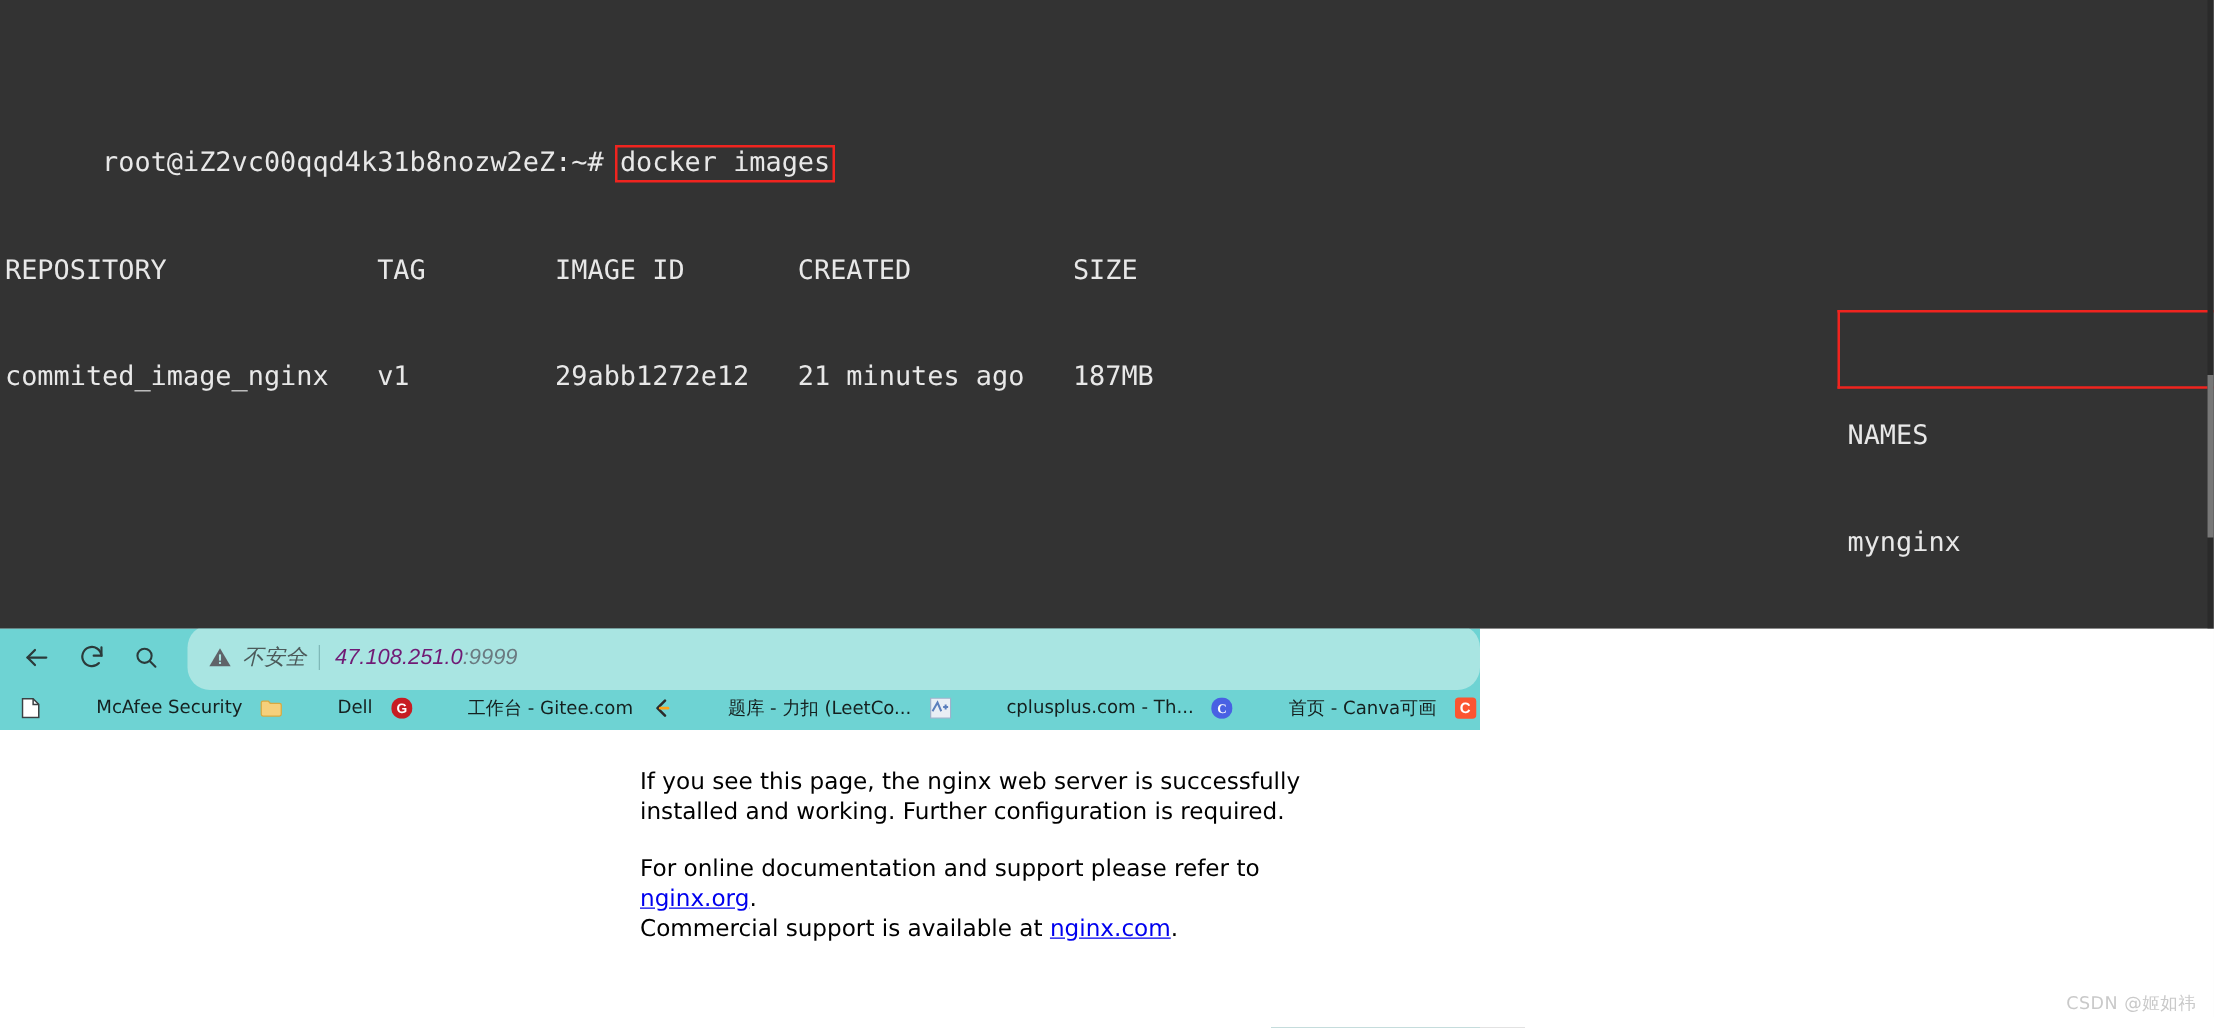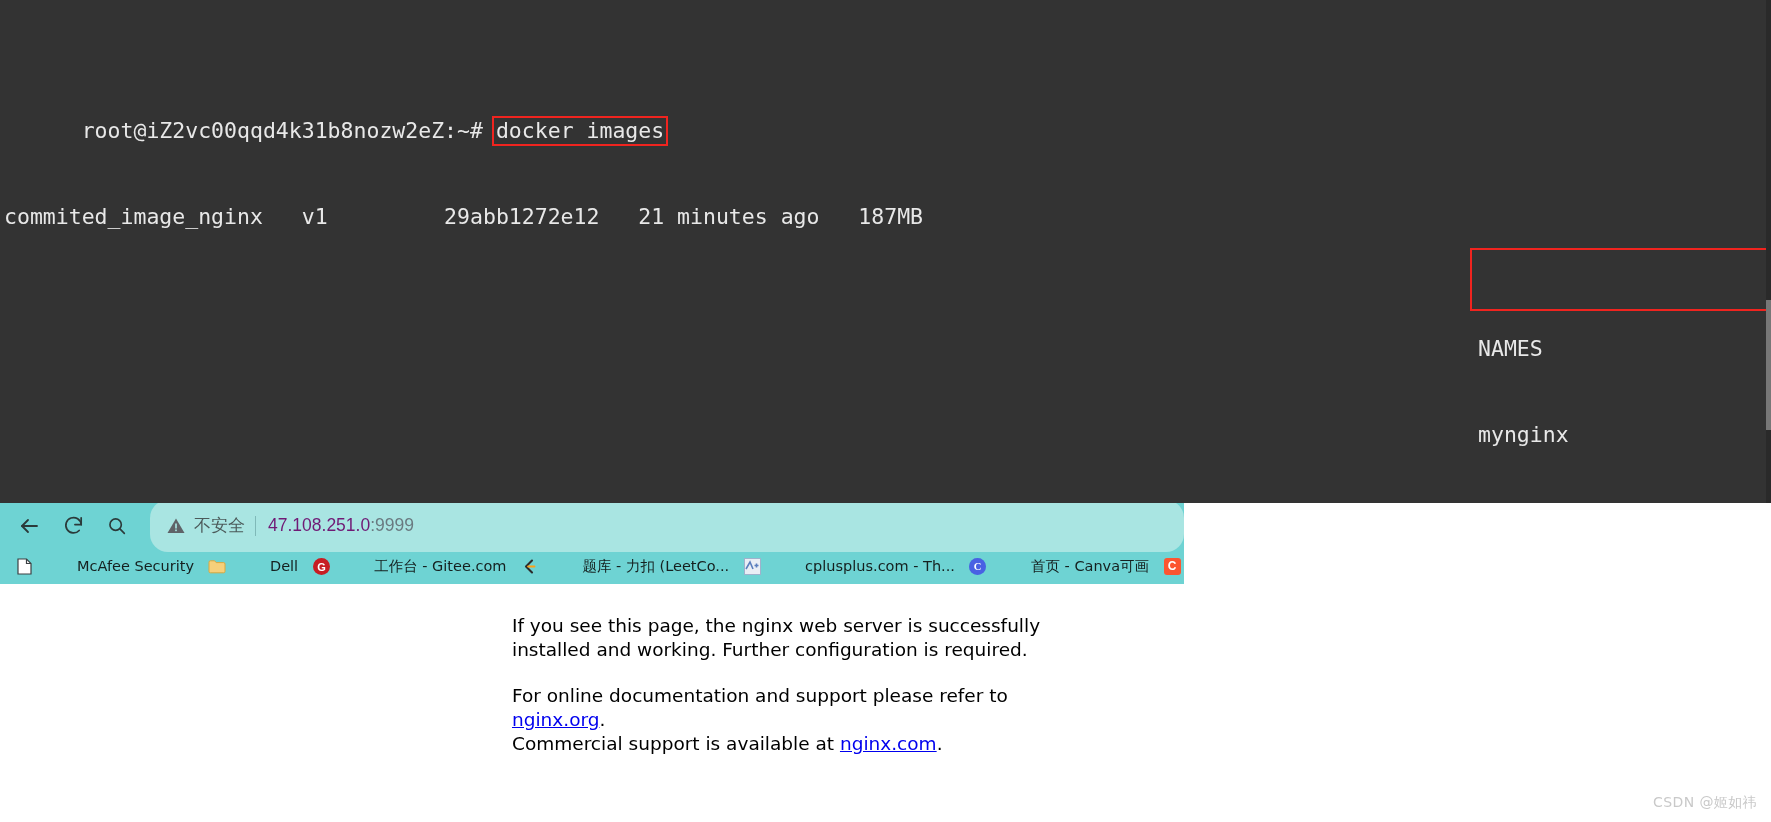--- a/index.html
+++ b/index.html
@@ -85,20 +85,21 @@
     flex: 1 1 auto;
     height: 52px;
     margin-left: 8px;
     margin-right: 0;
     background: #a9e5e2;
     border-radius: 18px;
     display: flex; align-items: center;
     padding-left: 16px;
     font-size: 17px;
     color: #20262b;
+    font-style: italic;
   }
   #omnibox .warn-icon { margin-right: 8px; display:flex; align-items:center; }
   #omnibox .not-secure { color:#4c5a5a; font-size:17px; margin-right:10px;
     font-family:"DejaVu Sans", sans-serif; }
   #omnibox .divider { width:1px; height:20px; background:#7fb9b8; margin-right:12px; }
   #omnibox .url-host { color:#701a75; font-size:17.5px; }
   #omnibox .url-port { color:#6a7a80; font-size:17.5px; }
 
   #bookmarks {
     height: 36px;
@@ -174,20 +175,21 @@
 <body>
 
 <div id="root">
 
   <div id="terminal">
 
     <div class="line">
       <span class="seg">root@iZ2vc00qqd4k31b8nozw2eZ:~#</span><span class="seg"> </span><span class="hl-box">docker images</span>
     </div>
 
+    <div class="line"><span class="seg">REPOSITORY             TAG        IMAGE ID       CREATED          SIZE</span></div>
     <div class="line"><span class="seg">commited_image_nginx   v1         29abb1272e12   21 minutes ago   187MB</span></div>
     
     
     
 
     
 
     
     
 

